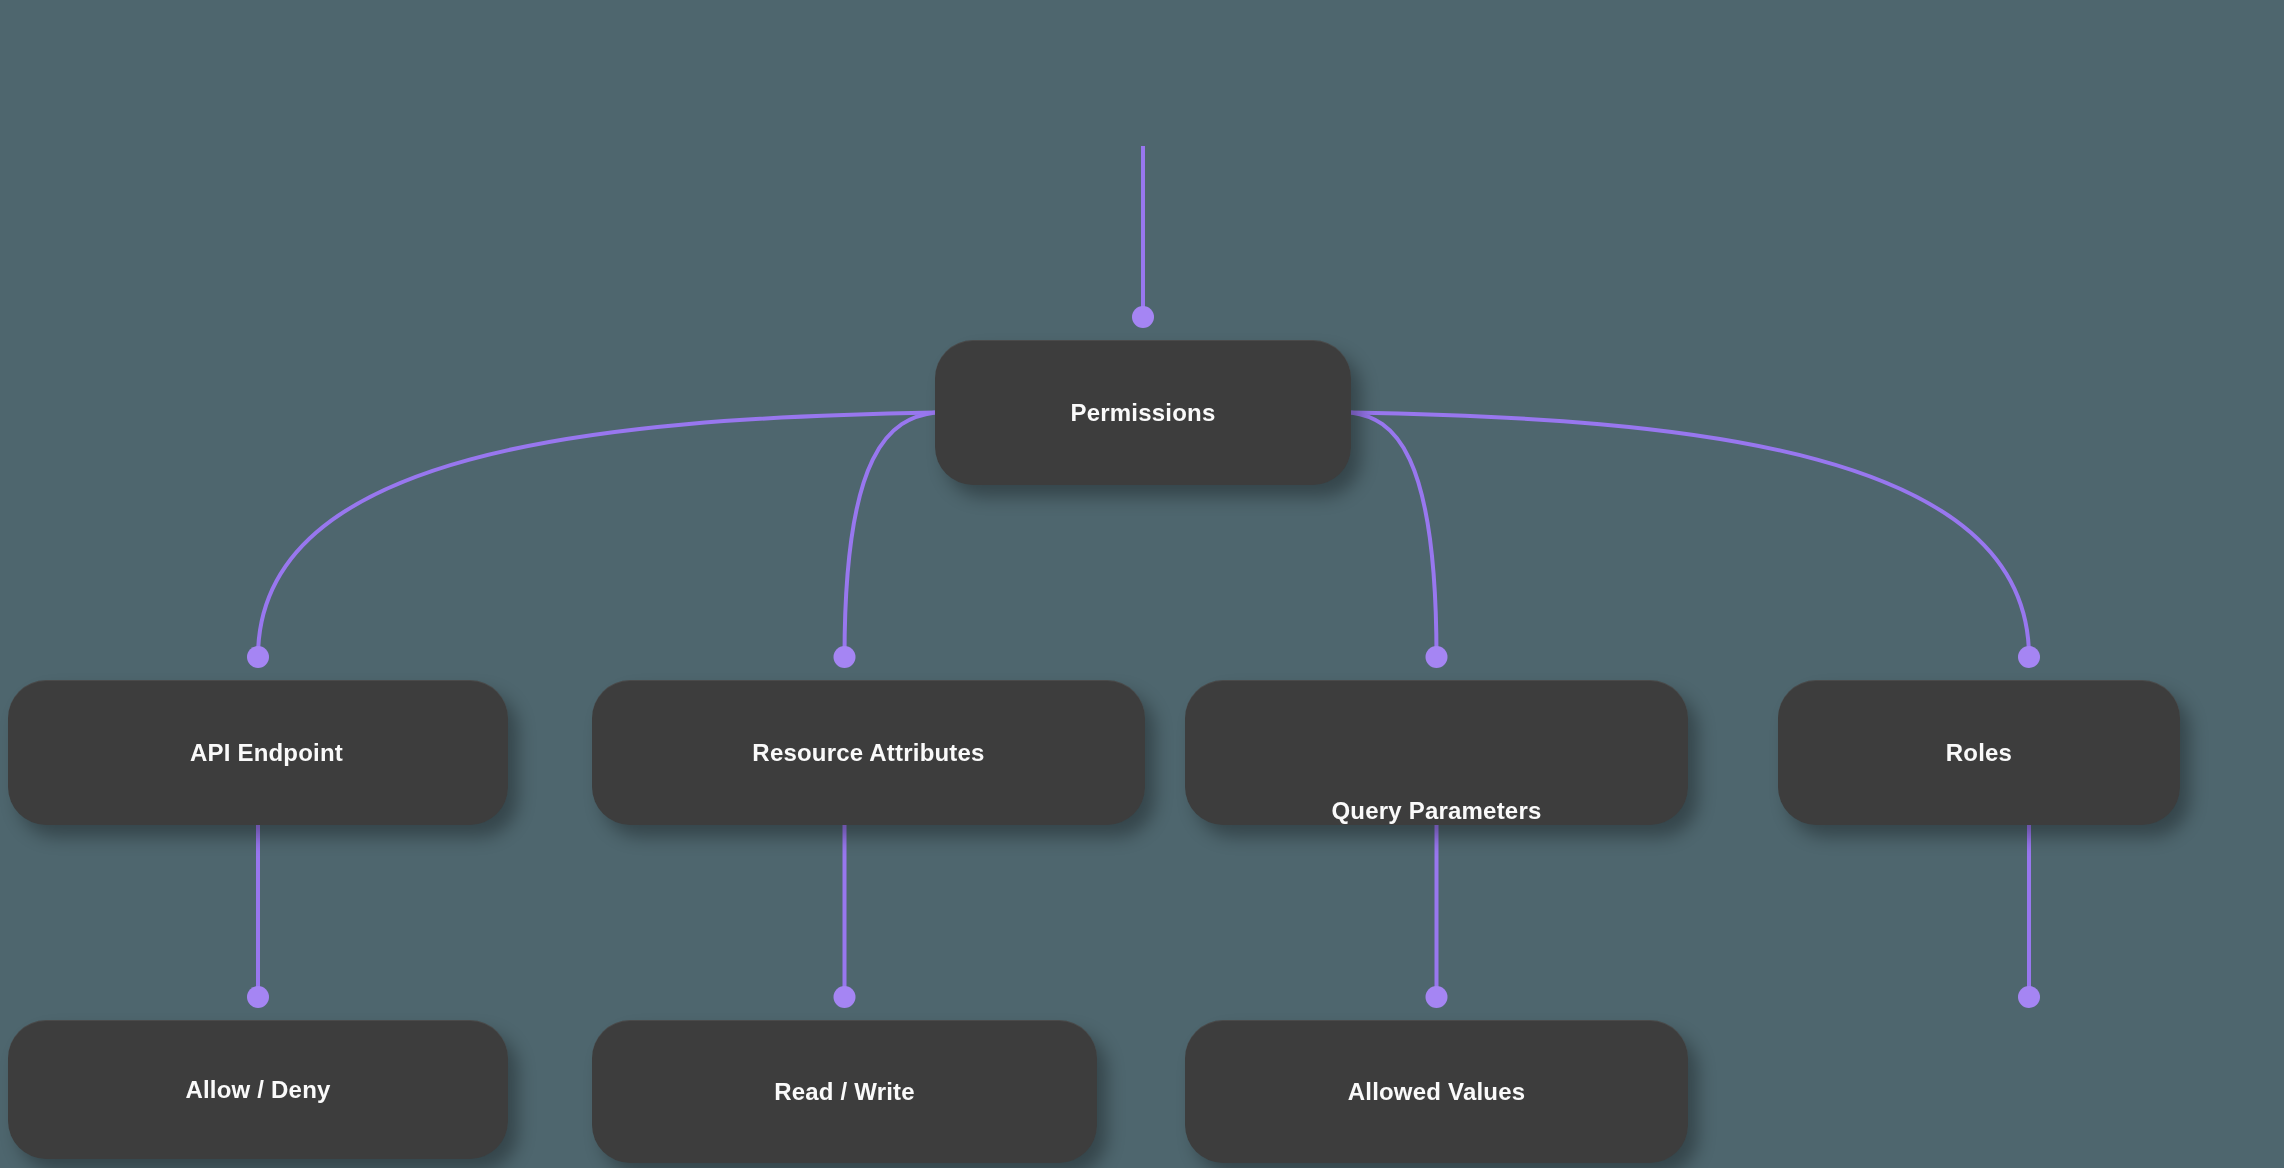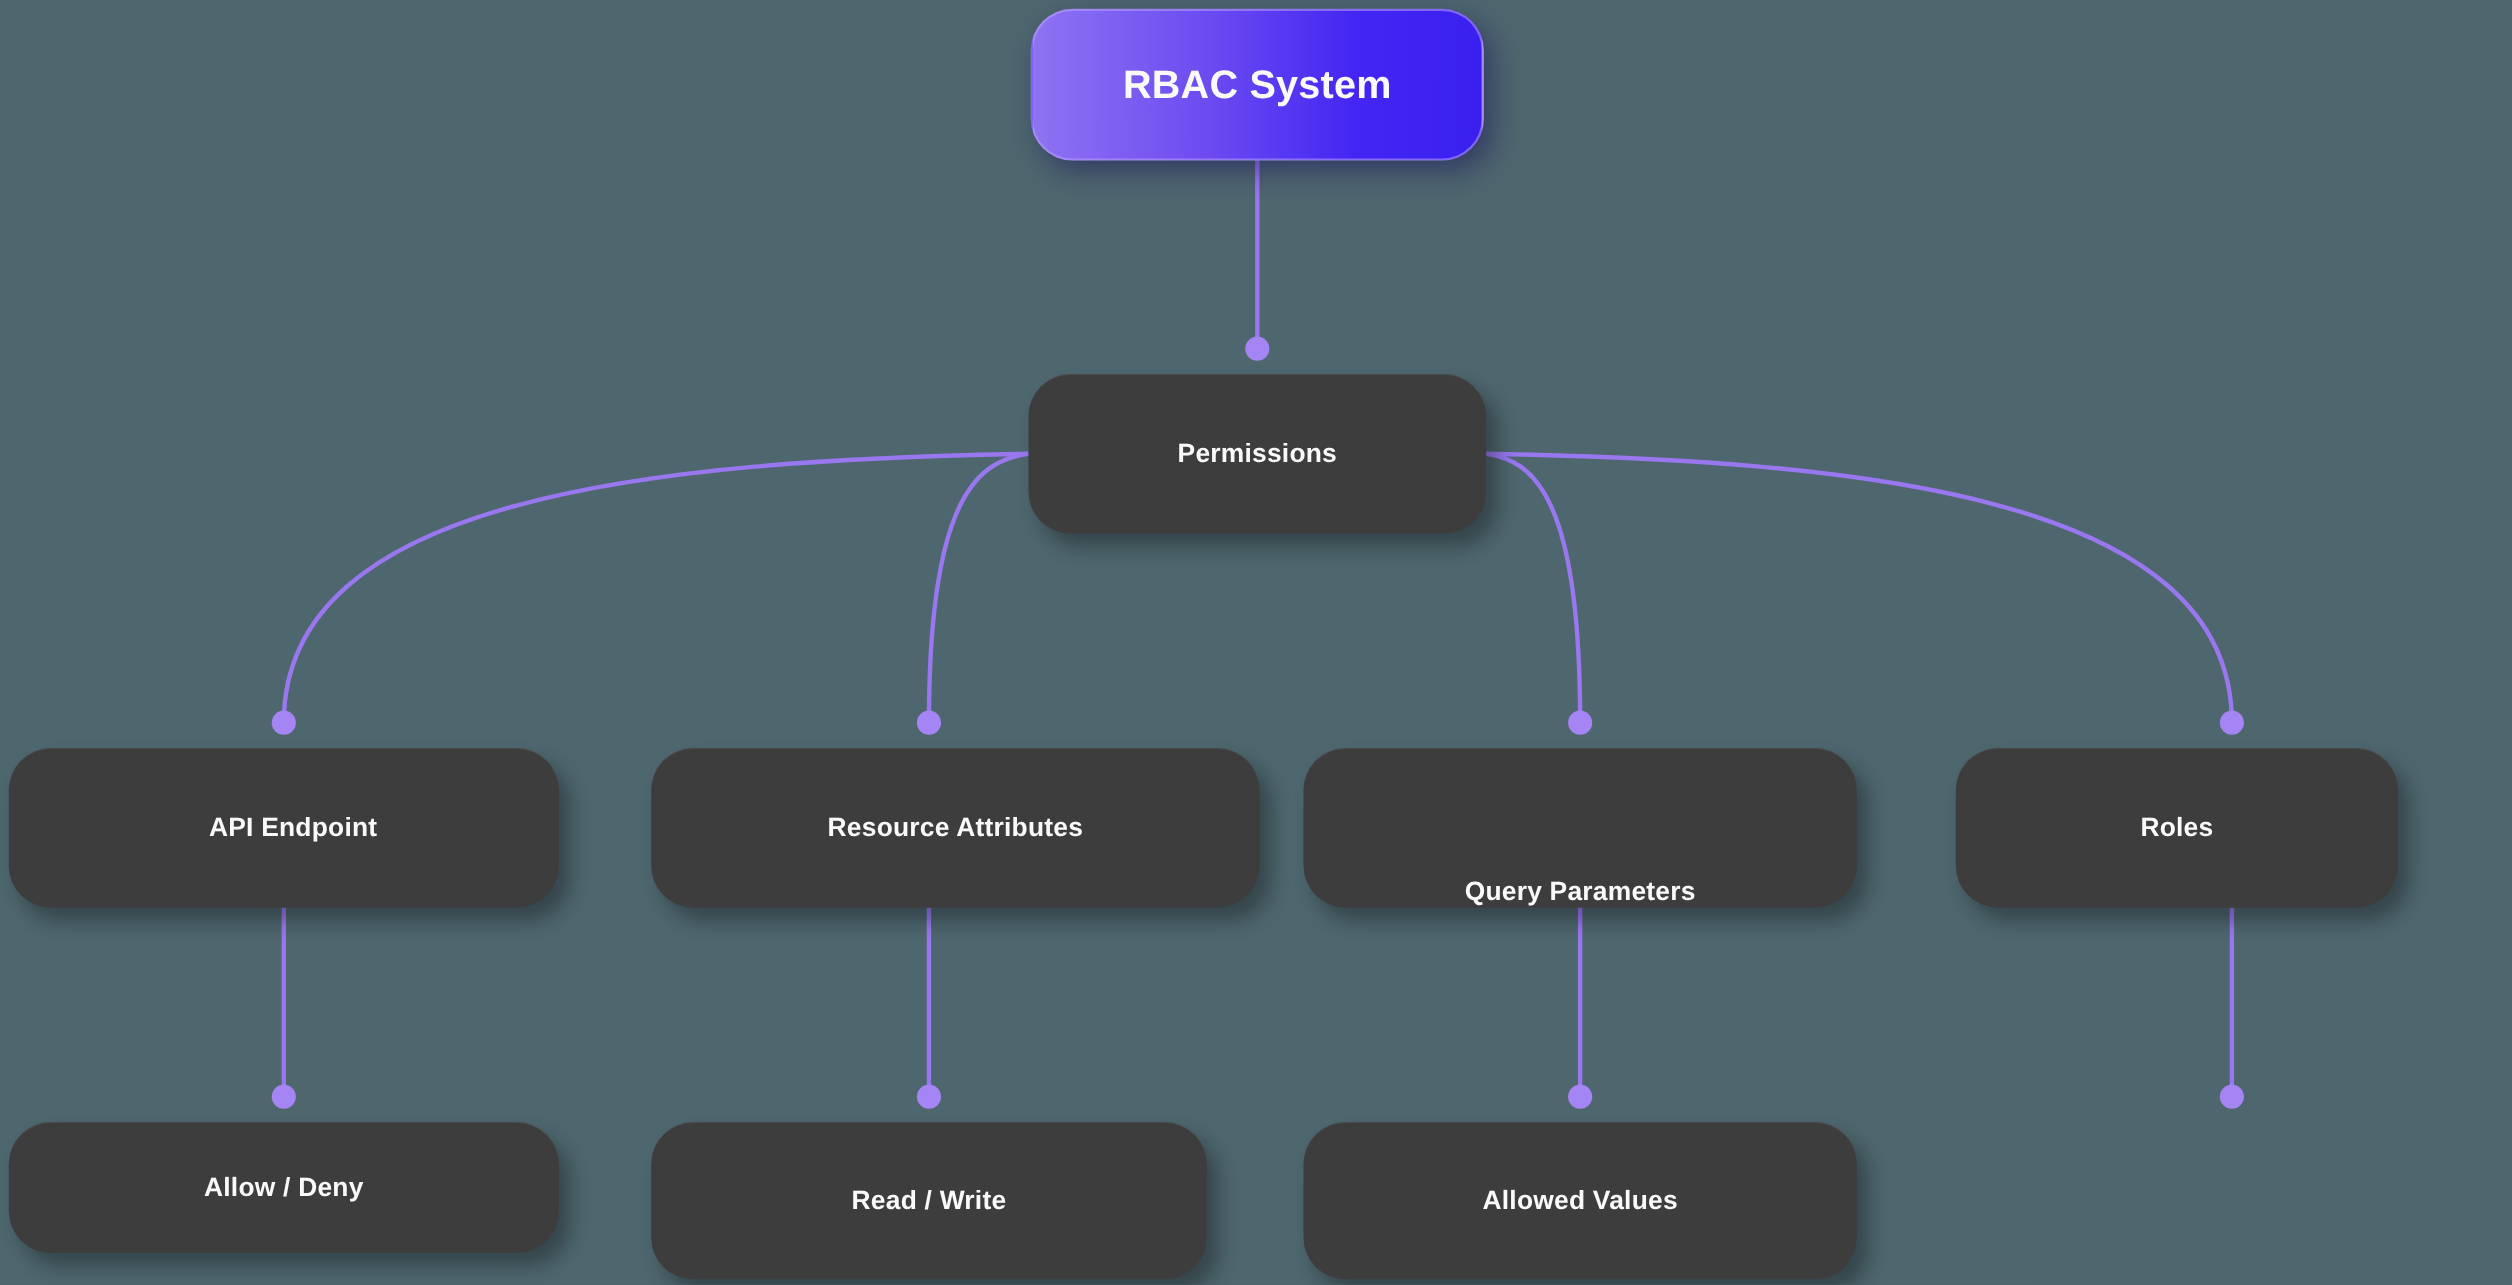--- a/index.html
+++ b/index.html
@@ -48,39 +48,36 @@
       <path d="M 258 825 L 258 997" fill="none" stroke="var(--edge)" stroke-width="4"></path>
       <circle cx="258" cy="997" r="11" fill="var(--dot)"></circle>
       <path d="M 844.5 825 L 844.5 997" fill="none" stroke="var(--edge)" stroke-width="4"></path>
       <circle cx="844.5" cy="997" r="11" fill="var(--dot)"></circle>
       <path d="M 1436.5 825 L 1436.5 997" fill="none" stroke="var(--edge)" stroke-width="4"></path>
       <circle cx="1436.5" cy="997" r="11" fill="var(--dot)"></circle>
       <path d="M 2029 825 L 2029 997" fill="none" stroke="var(--edge)" stroke-width="4"></path>
       <circle cx="2029" cy="997" r="11" fill="var(--dot)"></circle>
     </svg>
 
-  <div class="node root" style="left: 937px; top: 8px; width: 412px; height: 138px;">
-    <span class="label">RBAC System</span>
-  </div>
   <div class="node" style="left: 935px; top: 340px; width: 416px; height: 145px;">
     <span class="label">Permissions</span>
   </div>
   <div class="node" style="left: 8px; top: 680px; width: 500px; height: 145px; padding-left: 17px;">
     <span class="label">API Endpoint</span>
   </div>
   <div class="node" style="left: 592px; top: 680px; width: 553px; height: 145px;">
     <span class="label">Resource Attributes</span>
   </div>
   <div class="node" style="left: 1185px; top: 680px; width: 503px; height: 145px; align-items: flex-end;">
     <span class="label">Query Parameters</span>
   </div>
   <div class="node" style="left: 1778px; top: 680px; width: 402px; height: 145px;">
     <span class="label">Roles</span>
   </div>
-  <div class="node" style="left: 8px; top: 1020px; width: 500px; height: 119px;">
+  <div class="node" style="left: 8px; top: 1020px; width: 500px; height: 139px;">
     <span class="label">Allow / Deny</span>
   </div>
   <div class="node" style="left: 592px; top: 1020px; width: 505px; height: 143px;">
     <span class="label">Read / Write</span>
   </div>
   <div class="node" style="left: 1185px; top: 1020px; width: 503px; height: 143px;">
     <span class="label">Allowed Values</span>
   </div>
 </div>
 

